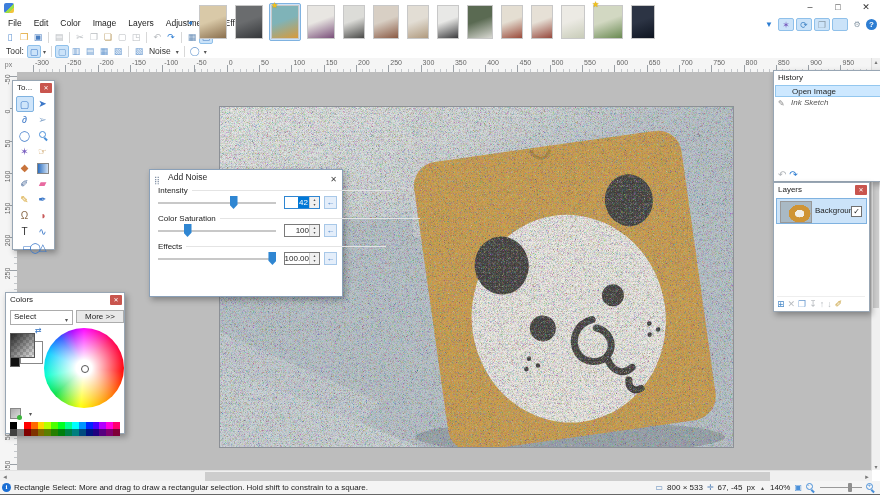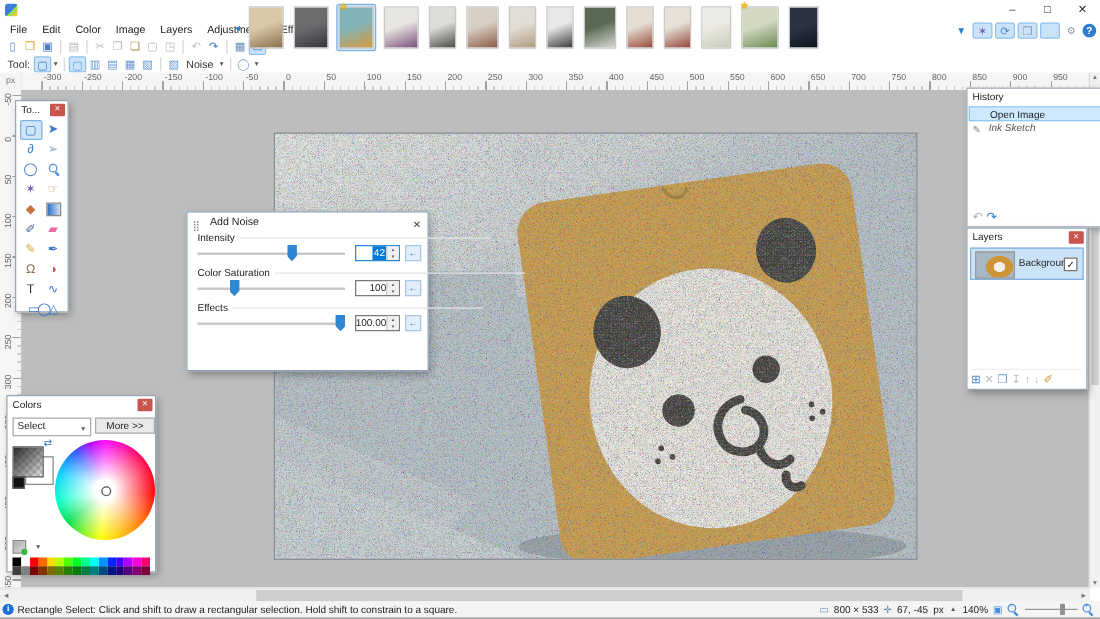--- a/index.html
+++ b/index.html
@@ -115,21 +115,21 @@
   #hist-undo-row{position:absolute;left:4px;bottom:1px;font-size:10px}
   
   #layers-panel{left:773px;top:182px;width:95px;height:128px}
   .layer-item{position:relative;height:26px;margin:1px 2px;background:#cbe3f9;border:1px solid #7fb2e0;box-sizing:border-box}
   .layer-thumb{position:absolute;left:3px;top:2px;width:30px;height:20px;border:1px solid #999;background:#a9b9c4;
      background-image:radial-gradient(ellipse 11px 9px at 62% 58%,#f2efe8 0 42%,#cf9435 44% 98%,rgba(0,0,0,0) 100%)}
   .layer-name{position:absolute;left:38px;top:7px;font-size:8px}
   .layer-check{position:absolute;right:4px;top:7px;width:9px;height:9px;background:#fff;border:1px solid #707070;font-size:8px;line-height:9px;text-align:center;color:#222}
   #layer-btns{position:absolute;left:3px;bottom:2px;display:flex;gap:3px;font-size:9px;border-top:1px solid #eee;width:88px;padding-top:2px}
   
-  #colors-panel{left:5px;top:316px;width:118px;height:140px}
+  #colors-panel{left:5px;top:292px;width:118px;height:140px}
   #colors-controls{position:absolute;left:4px;top:17px;display:flex;gap:3px}
   .combo-box{width:58px;height:13px;border:1px solid #acacac;background:#fff;line-height:12px;padding-left:3px;font-size:8px;position:relative}
   .combo-box .caret{position:absolute;right:2px;top:3px}
   #more-btn{width:48px;height:13px;border:1px solid #acacac;background:#e9e9e9;text-align:center;line-height:12px;font-size:8px;box-sizing:border-box}
   #swatch-area{position:absolute;left:4px;top:36px;width:34px;height:36px}
   #swatch-secondary{position:absolute;left:10px;top:12px;width:21px;height:21px;background:#fff;border:1px solid #888}
   #swatch-secondary::before{content:"";position:absolute;left:0;top:0;width:6px;height:6px;background:#1a1a1a}
   #swatch-primary{position:absolute;left:0;top:4px;width:23px;height:23px;border:1px solid #555;
      background-image:linear-gradient(135deg,rgba(30,30,30,.95),rgba(140,140,140,.15)),repeating-conic-gradient(#c8c8c8 0 25%,#f4f4f4 0 50%);background-size:auto,6px 6px}
   #swap-icon{position:absolute;left:25px;top:-3px;color:#2d6fc0;font-size:8px}
@@ -362,21 +362,21 @@
     <span class="vs-arrow" style="bottom:0">▾</span>
   </div>
   <div class="abs" id="h-scroll">
     <span class="hs-arrow" style="left:0">◂</span>
     <div id="h-thumb"></div>
     <span class="hs-arrow" style="right:0">▸</span>
   </div>
 
   <div class="abs" id="statusbar">
     <span id="info-icon">i</span>
-    <span id="status-msg">Rectangle Select: Click and shift to draw a rectangular selection. Hold shift to constrain to a square.</span>
+    <span id="status-msg">Rectangle Select: More and drag to draw a rectangular selection. Hold shift to constrain to a square.</span>
     <div id="status-right">
       <span class="sb-ico">▭</span>
       <span class="sb-txt">800 × 533</span>
       <span class="sb-ico">✛</span>
       <span class="sb-txt">67, -45</span>
       <span class="sb-txt">px</span>
       <span class="caret">▴</span>
       <span class="sb-txt">140%</span>
       <span class="sb-ico" style="color:#4a90d9">▣</span>
       <span class="mag">

